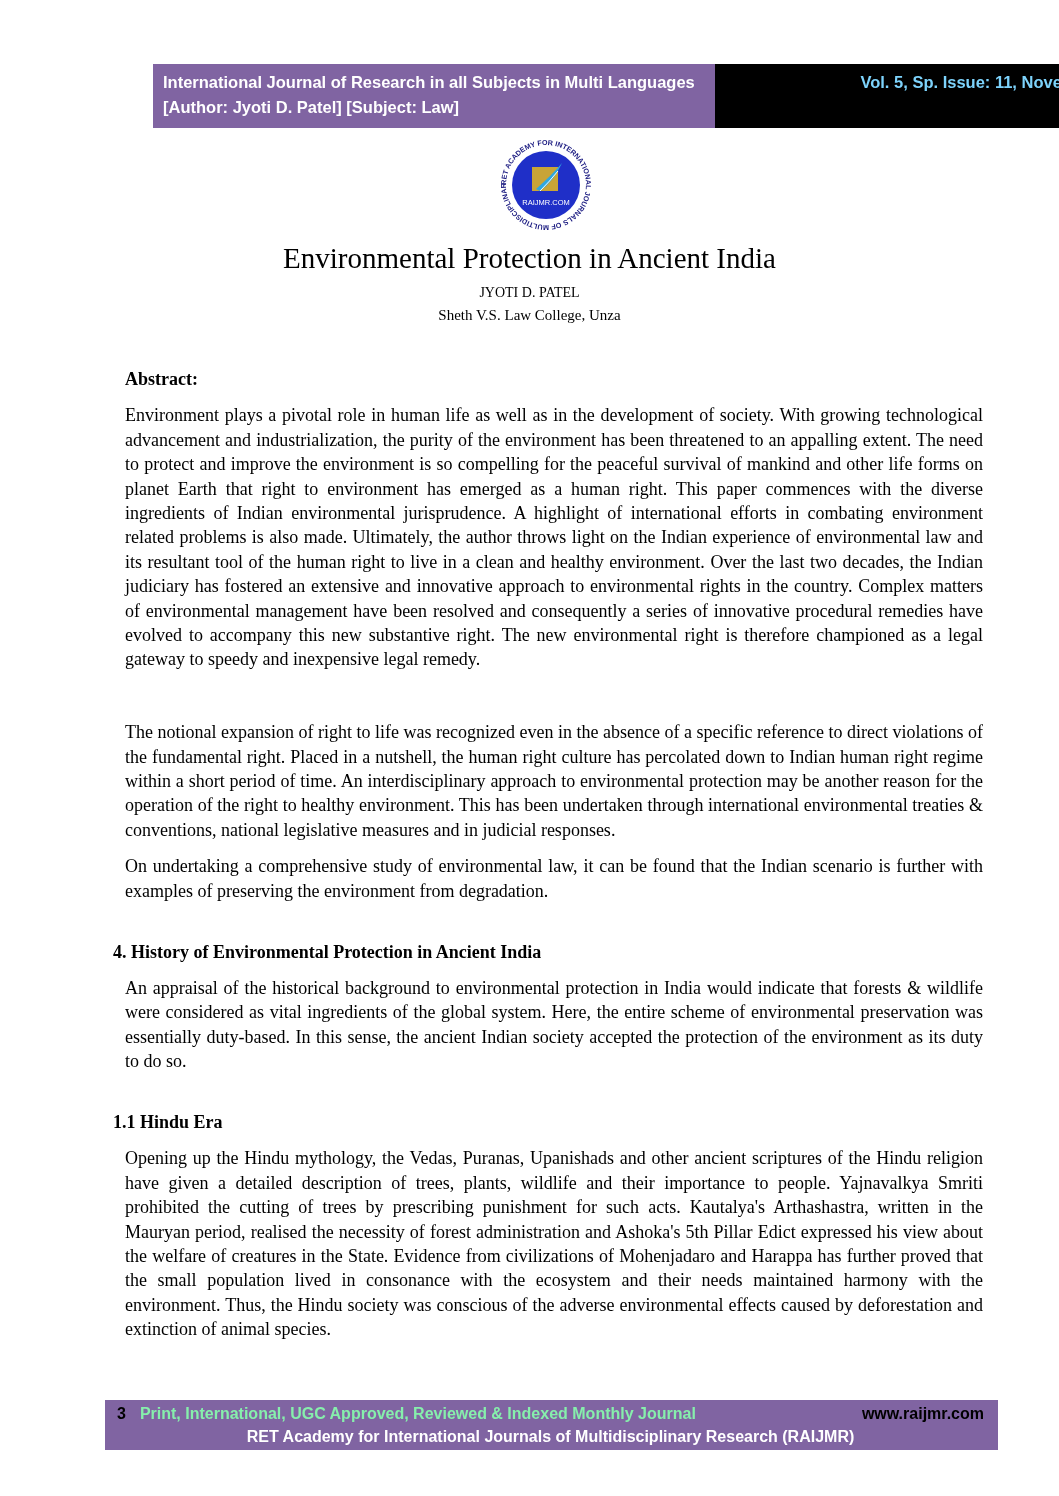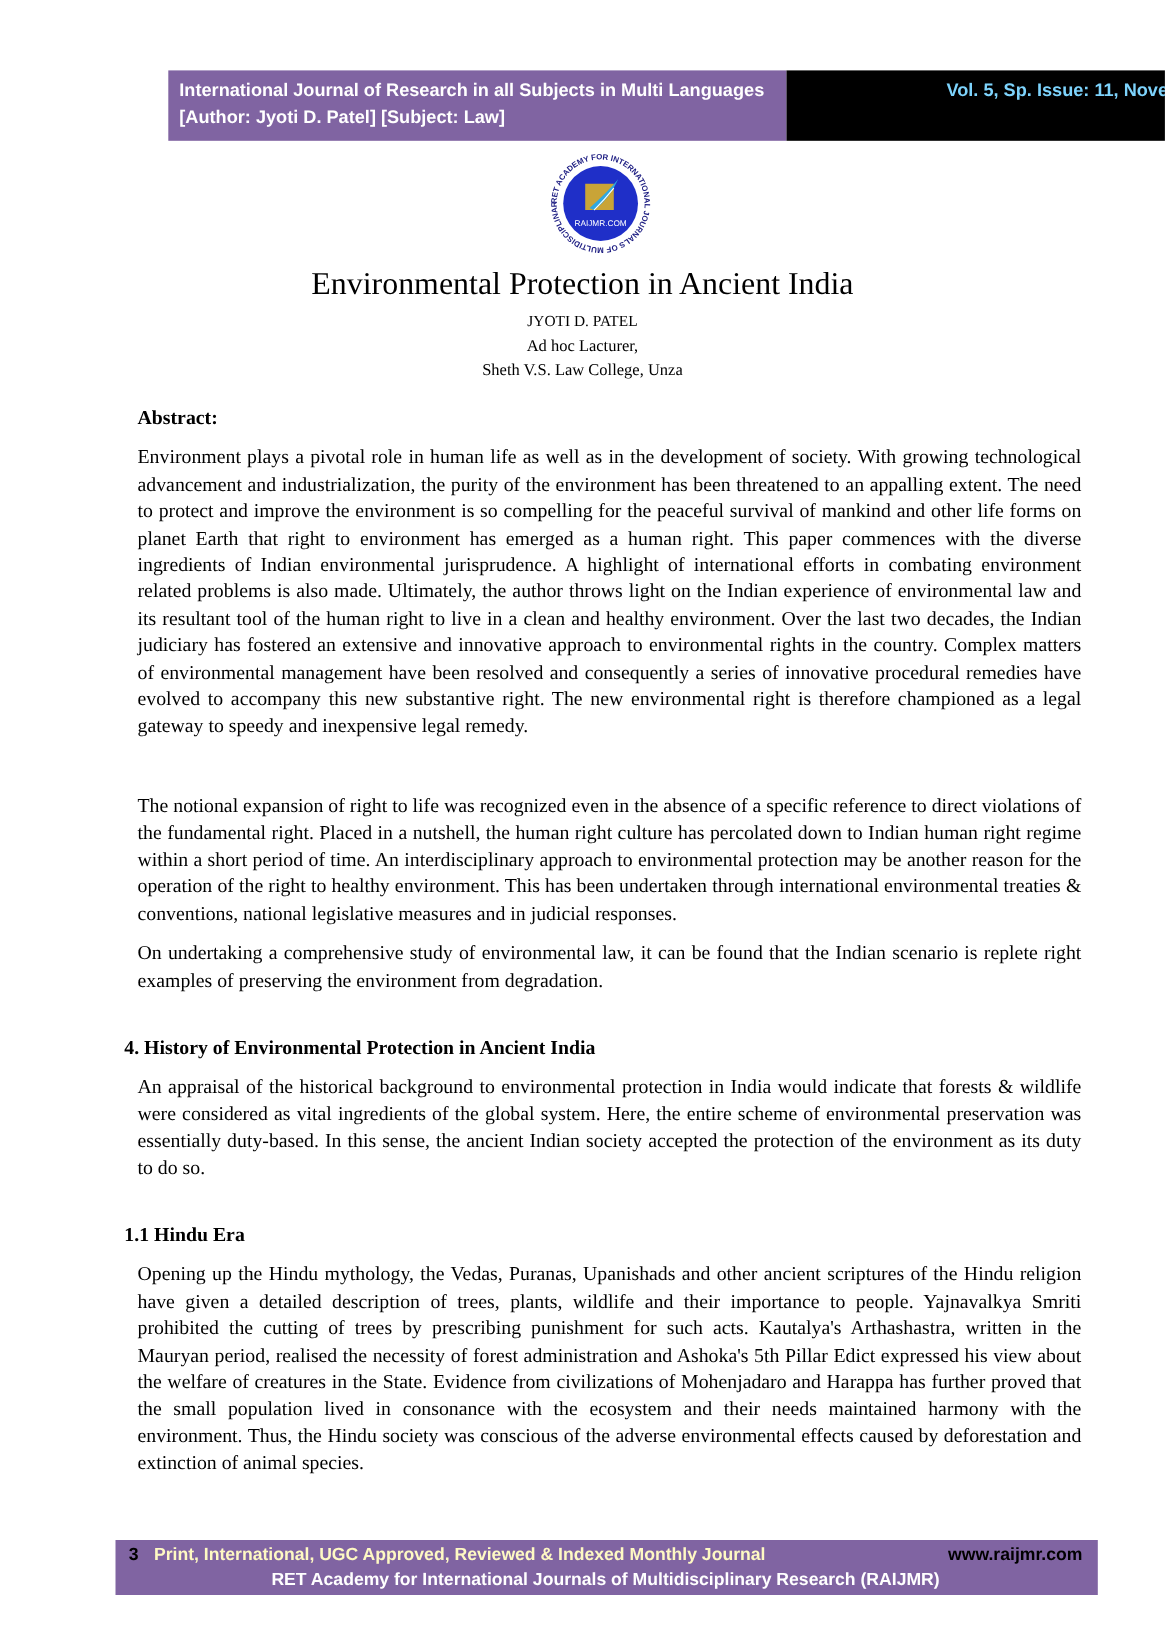--- a/index.html
+++ b/index.html
@@ -18,21 +18,21 @@
 
   .body { position: absolute; left: 113px; top: 355px; width: 882px; font-size: 18px; line-height: 24.4px; text-align: justify; }
   .body p { margin: 12px; }
   .body h3 { margin: 0; font-size: 18px; font-weight: bold; line-height: 24.4px; }
   .gap { height: 24.4px; }
   .abstract-label { font-weight: bold; }
 
   .footer { position: absolute; left: 105px; top: 1400px; width: 893px; height: 50px; background: #8064a2; font-family: "Liberation Sans", sans-serif; font-weight: bold; font-size: 16px; line-height: 23px; box-sizing: border-box; padding: 2px 14px 0 12px; }
   .footer-row1 { display: flex; justify-content: space-between; color: #000; }
   .footer-row1 .left span { margin-right: 14px; }
-  .footer-row1 .left .tag { color: #fef9c3; }
+  .footer-row1 .left .tag { color: #86efac; }
   .footer-row2 { text-align: center; color: #ffffff; }
 </style>
 </head>
 <body>
 
 <div class="header">
   <div class="header-left">
     <div>International Journal of Research in all Subjects in Multi Languages</div>
     <div>[Author: Jyoti D. Patel] [Subject: Law]</div>
   </div>
@@ -55,30 +55,29 @@
     <path d="M44 54 Q60 40 70 28 Q62 46 48 56 Z" fill="#2ea7e0"></path>
     <path d="M48 56 Q58 46 66 36" stroke="#ffffff" stroke-width="1" fill="none"></path>
     <text x="54" y="70" text-anchor="middle" font-family="Liberation Sans, sans-serif" font-size="7.5" fill="#ffffff">RAIJMR.COM</text>
   </svg>
 </div>
 
 <div class="title">Environmental Protection in Ancient India</div>
 
 <div class="author-block">
   <div class="author-name">JYOTI D. PATEL</div>
-  <div class="author-role">Ad hoc Lacturer,</div>
   <div class="author-role">Sheth V.S. Law College, Unza</div>
 </div>
 
 <div class="body">
   <p class="abstract-label">Abstract:</p>
   <p>Environment plays a pivotal role in human life as well as in the development of society. With growing technological advancement and industrialization, the purity of the environment has been threatened to an appalling extent. The need to protect and improve the environment is so compelling for the peaceful survival of mankind and other life forms on planet Earth that right to environment has emerged as a human right. This paper commences with the diverse ingredients of Indian environmental jurisprudence. A highlight of international efforts in combating environment related problems is also made. Ultimately, the author throws light on the Indian experience of environmental law and its resultant tool of the human right to live in a clean and healthy environment. Over the last two decades, the Indian judiciary has fostered an extensive and innovative approach to environmental rights in the country. Complex matters of environmental management have been resolved and consequently a series of innovative procedural remedies have evolved to accompany this new substantive right. The new environmental right is therefore championed as a legal gateway to speedy and inexpensive legal remedy.</p>
   <div class="gap"></div>
   <p>The notional expansion of right to life was recognized even in the absence of a specific reference to direct violations of the fundamental right. Placed in a nutshell, the human right culture has percolated down to Indian human right regime within a short period of time. An interdisciplinary approach to environmental protection may be another reason for the operation of the right to healthy environment. This has been undertaken through international environmental treaties &amp; conventions, national legislative measures and in judicial responses.</p>
-  <p>On undertaking a comprehensive study of environmental law, it can be found that the Indian scenario is replete right examples of preserving the environment from degradation.</p>
+  <p>On undertaking a comprehensive study of environmental law, it can be found that the Indian scenario is further with examples of preserving the environment from degradation.</p>
   <div class="gap"></div>
   <h3>4. History of Environmental Protection in Ancient India</h3>
   <p>An appraisal of the historical background to environmental protection in India would indicate that forests &amp; wildlife were considered as vital ingredients of the global system. Here, the entire scheme of environmental preservation was essentially duty-based. In this sense, the ancient Indian society accepted the protection of the environment as its duty to do so.</p>
   <div class="gap"></div>
   <h3>1.1 Hindu Era</h3>
   <p>Opening up the Hindu mythology, the Vedas, Puranas, Upanishads and other ancient scriptures of the Hindu religion have given a detailed description of trees, plants, wildlife and their importance to people. Yajnavalkya Smriti prohibited the cutting of trees by prescribing punishment for such acts. Kautalya's Arthashastra, written in the Mauryan period, realised the necessity of forest administration and Ashoka's 5th Pillar Edict expressed his view about the welfare of creatures in the State. Evidence from civilizations of Mohenjadaro and Harappa has further proved that the small population lived in consonance with the ecosystem and their needs maintained harmony with the environment. Thus, the Hindu society was conscious of the adverse environmental effects caused by deforestation and extinction of animal species.</p>
 </div>
 
 <div class="footer">
   <div class="footer-row1">

